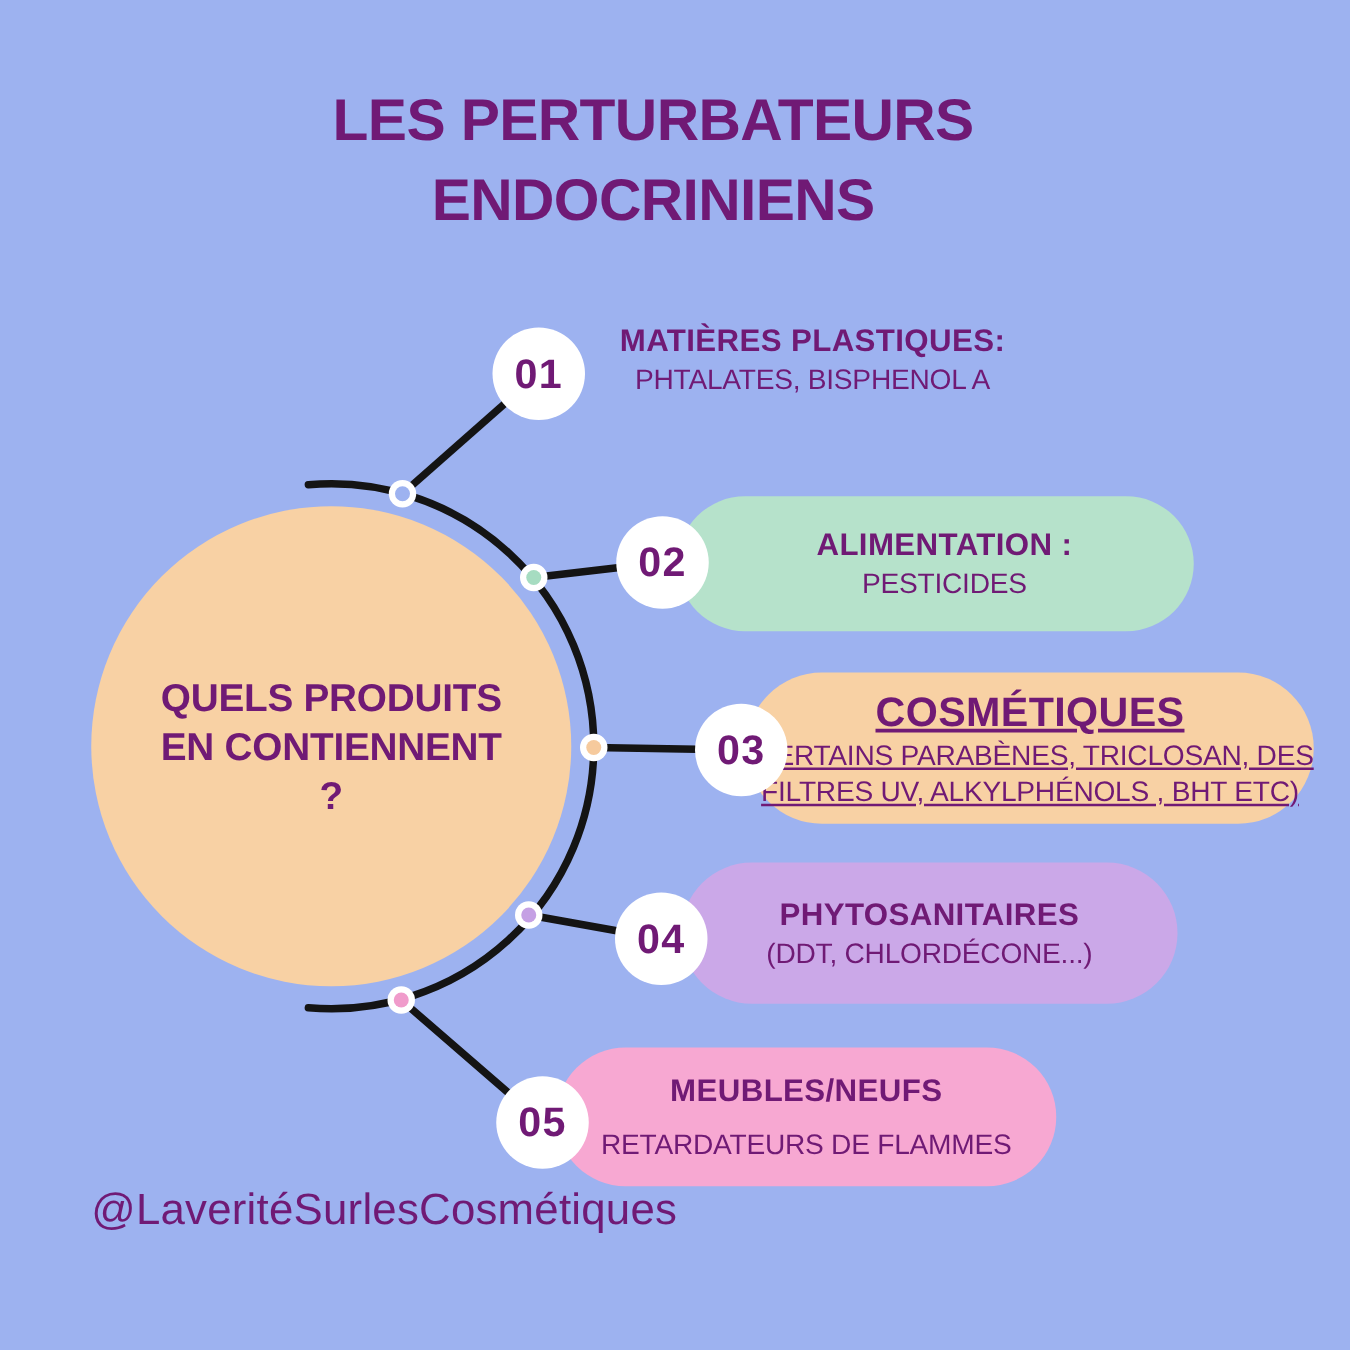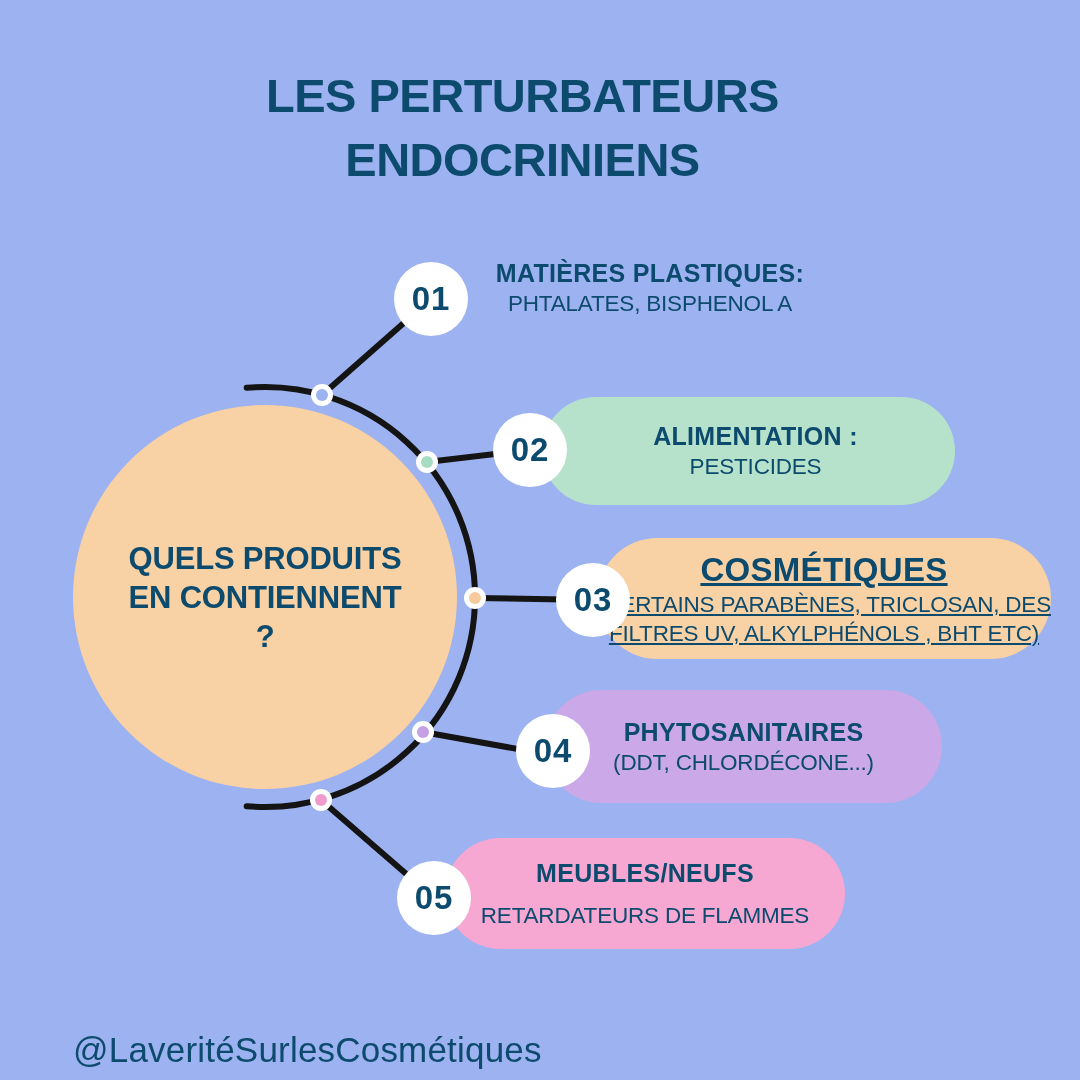--- a/index.html
+++ b/index.html
@@ -1,18 +1,18 @@
 <!DOCTYPE html>
 <html><head>
 <meta charset="utf-8">
 <style>
   html,body{margin:0;padding:0;background:#fff;}
   #stage{
     position:relative;width:1080px;height:1080px;overflow:hidden;
-    font-family:"Liberation Sans",sans-serif;color:#0c4a6e;
+    font-family:"Liberation Sans",sans-serif;color:#701a75;
   }
   
   .title{
     position:absolute;left:0;top:64px;width:1045px;text-align:center;
     font-weight:bold;font-size:47px;line-height:64px;letter-spacing:-0.5px;
   }
   
   .center-circle{
     position:absolute;left:73px;top:405px;width:384px;height:384px;border-radius:50%;
     display:flex;align-items:center;justify-content:center;text-align:center;
@@ -22,39 +22,39 @@
   svg.overlay{position:absolute;left:0;top:0;pointer-events:none;}
   
   .num{
     position:absolute;width:74px;height:74px;border-radius:50%;background:#ffffff;
     display:flex;align-items:center;justify-content:center;
     font-size:33px;font-weight:600;letter-spacing:1px;
   }
   #num-01{left:394px;top:262px;}
   #num-02{left:493px;top:413px;}
   #num-03{left:556px;top:563px;text-align:center;}
-  #num-04{left:516px;top:714px;}
+  #num-04{left:492px;top:714px;}
   #num-05{left:397px;top:861px;}
   
   .pill{
     position:absolute;border-radius:999px;
     display:flex;flex-direction:column;align-items:center;justify-content:center;
     text-align:right;
   }
   #pill-02{left:542px;top:397px;width:399px;height:108px;padding-left:14px;}
   #pill-03{left:597px;top:538px;width:454px;height:121px;text-decoration:underline;}
   #pill-04{left:545px;top:690px;width:397px;height:113px;}
   #pill-05{left:445px;top:838px;width:400px;height:111px;gap:12px;}
   .pill-title{font-weight:bold;font-size:25px;line-height:31px;letter-spacing:0.3px;}
   #pill-03 .pill-title{font-size:33px;line-height:40px;}
   .pill-line{font-size:22.5px;line-height:29px;letter-spacing:-0.2px;}
   
   #item-01{position:absolute;left:460px;top:258px;width:380px;text-align:center;}
   
-  .footer{position:absolute;left:73px;top:1030px;font-size:35px;letter-spacing:0.2px;}
+  .footer{position:absolute;left:73px;top:948px;font-size:35px;letter-spacing:0.2px;}
 </style>
 </head>
 <body>
 
 <div id="stage" style="background: rgb(157, 178, 240);">
 
   <div class="title">
     <div>LES PERTURBATEURS</div>
     <div>ENDOCRINIENS</div>
   </div>

